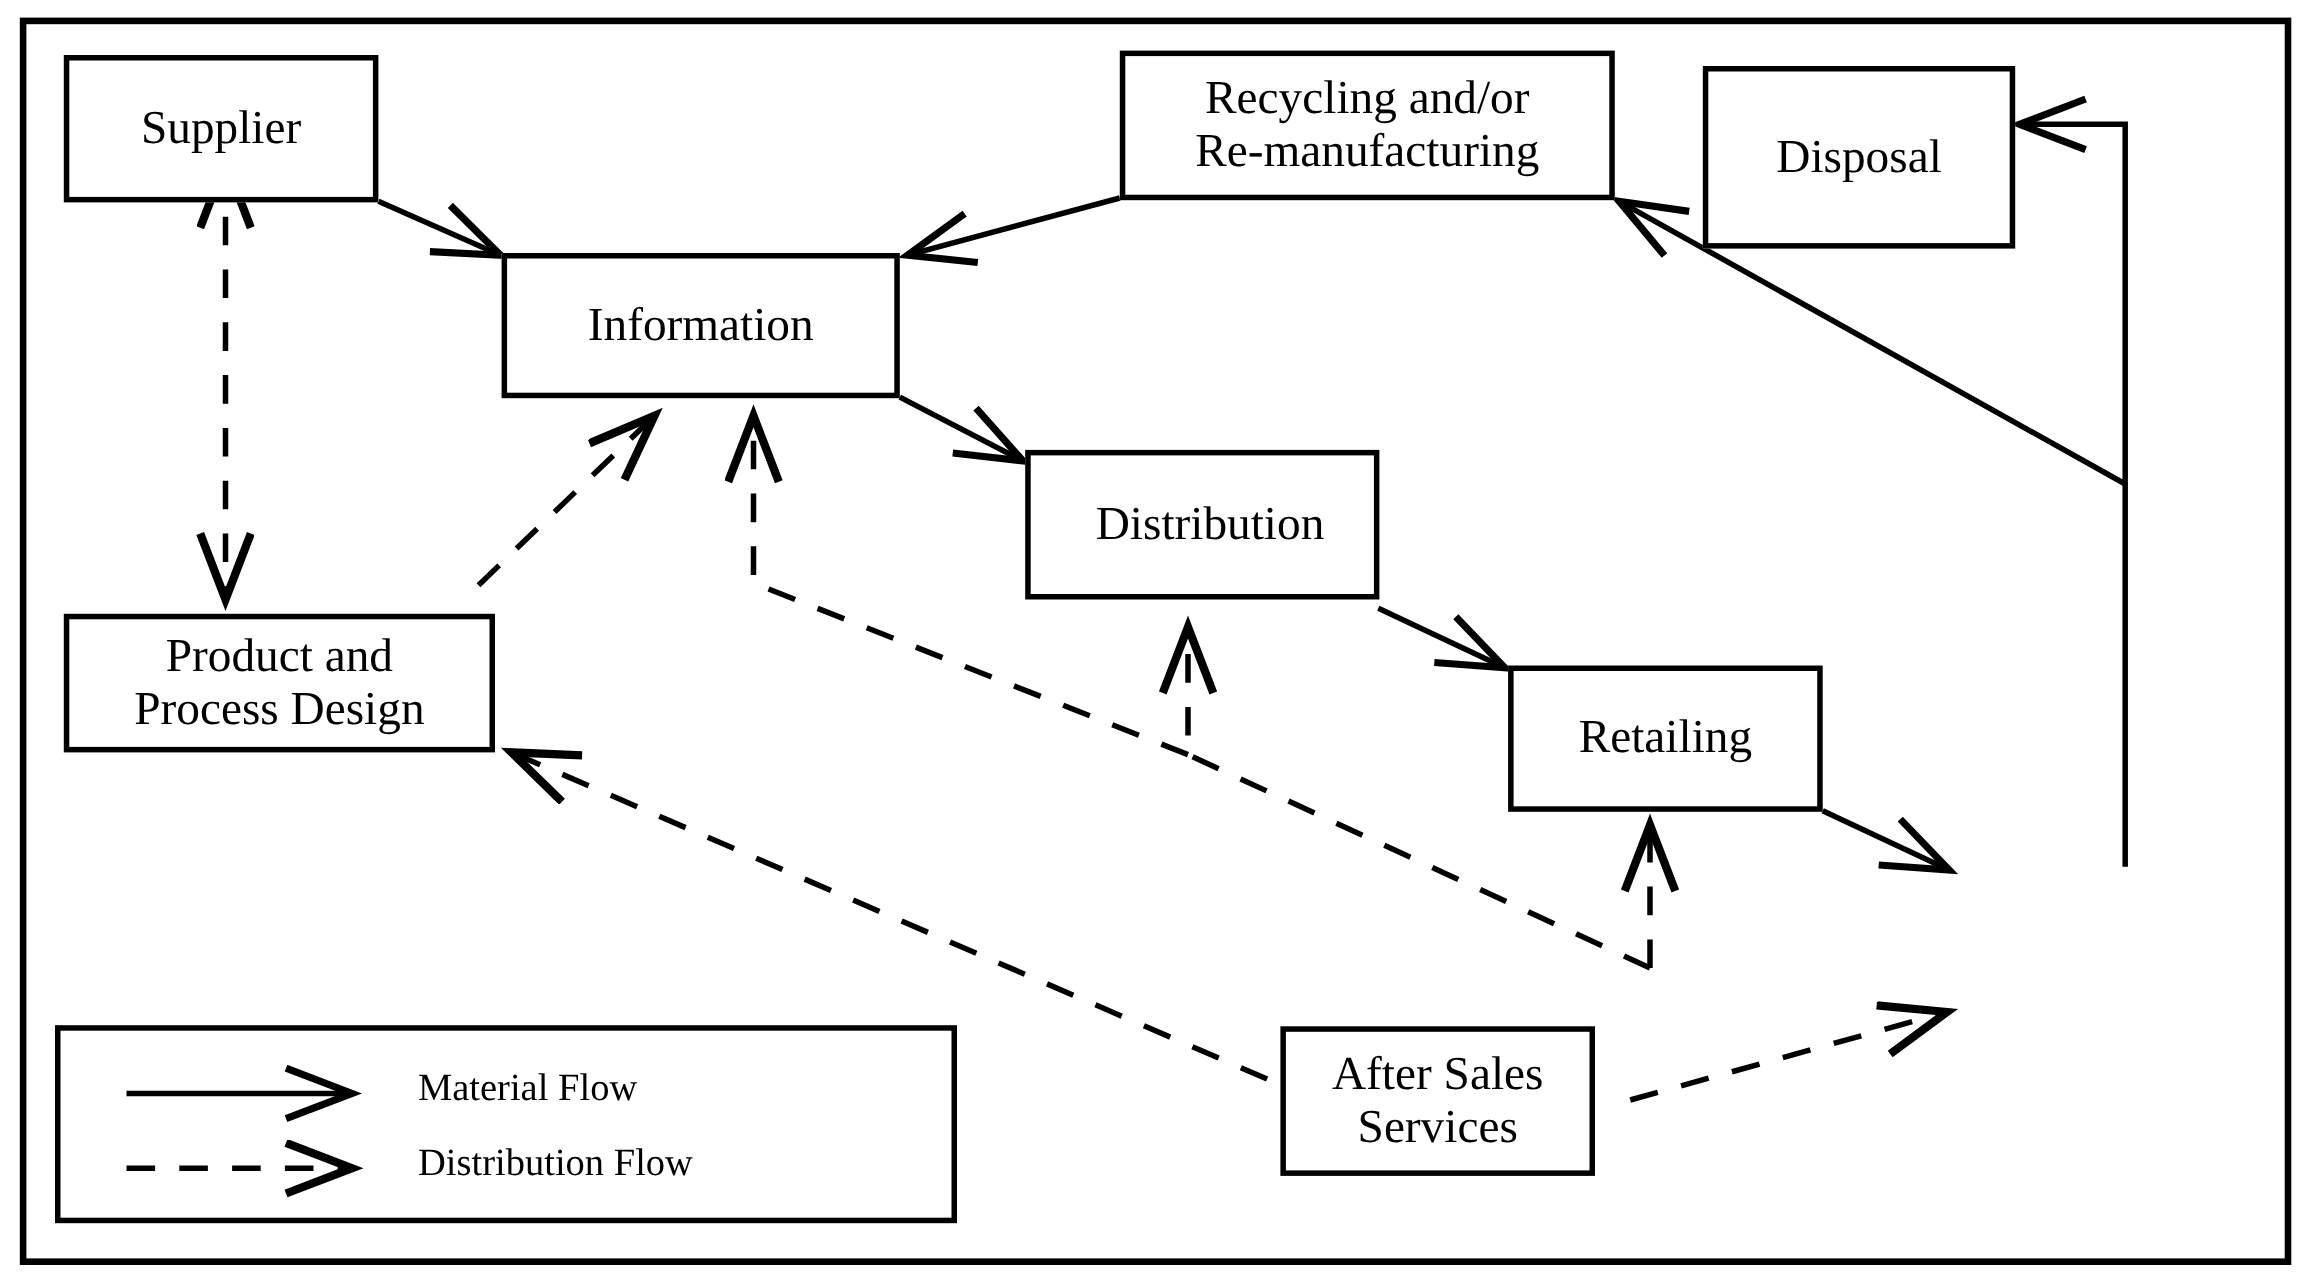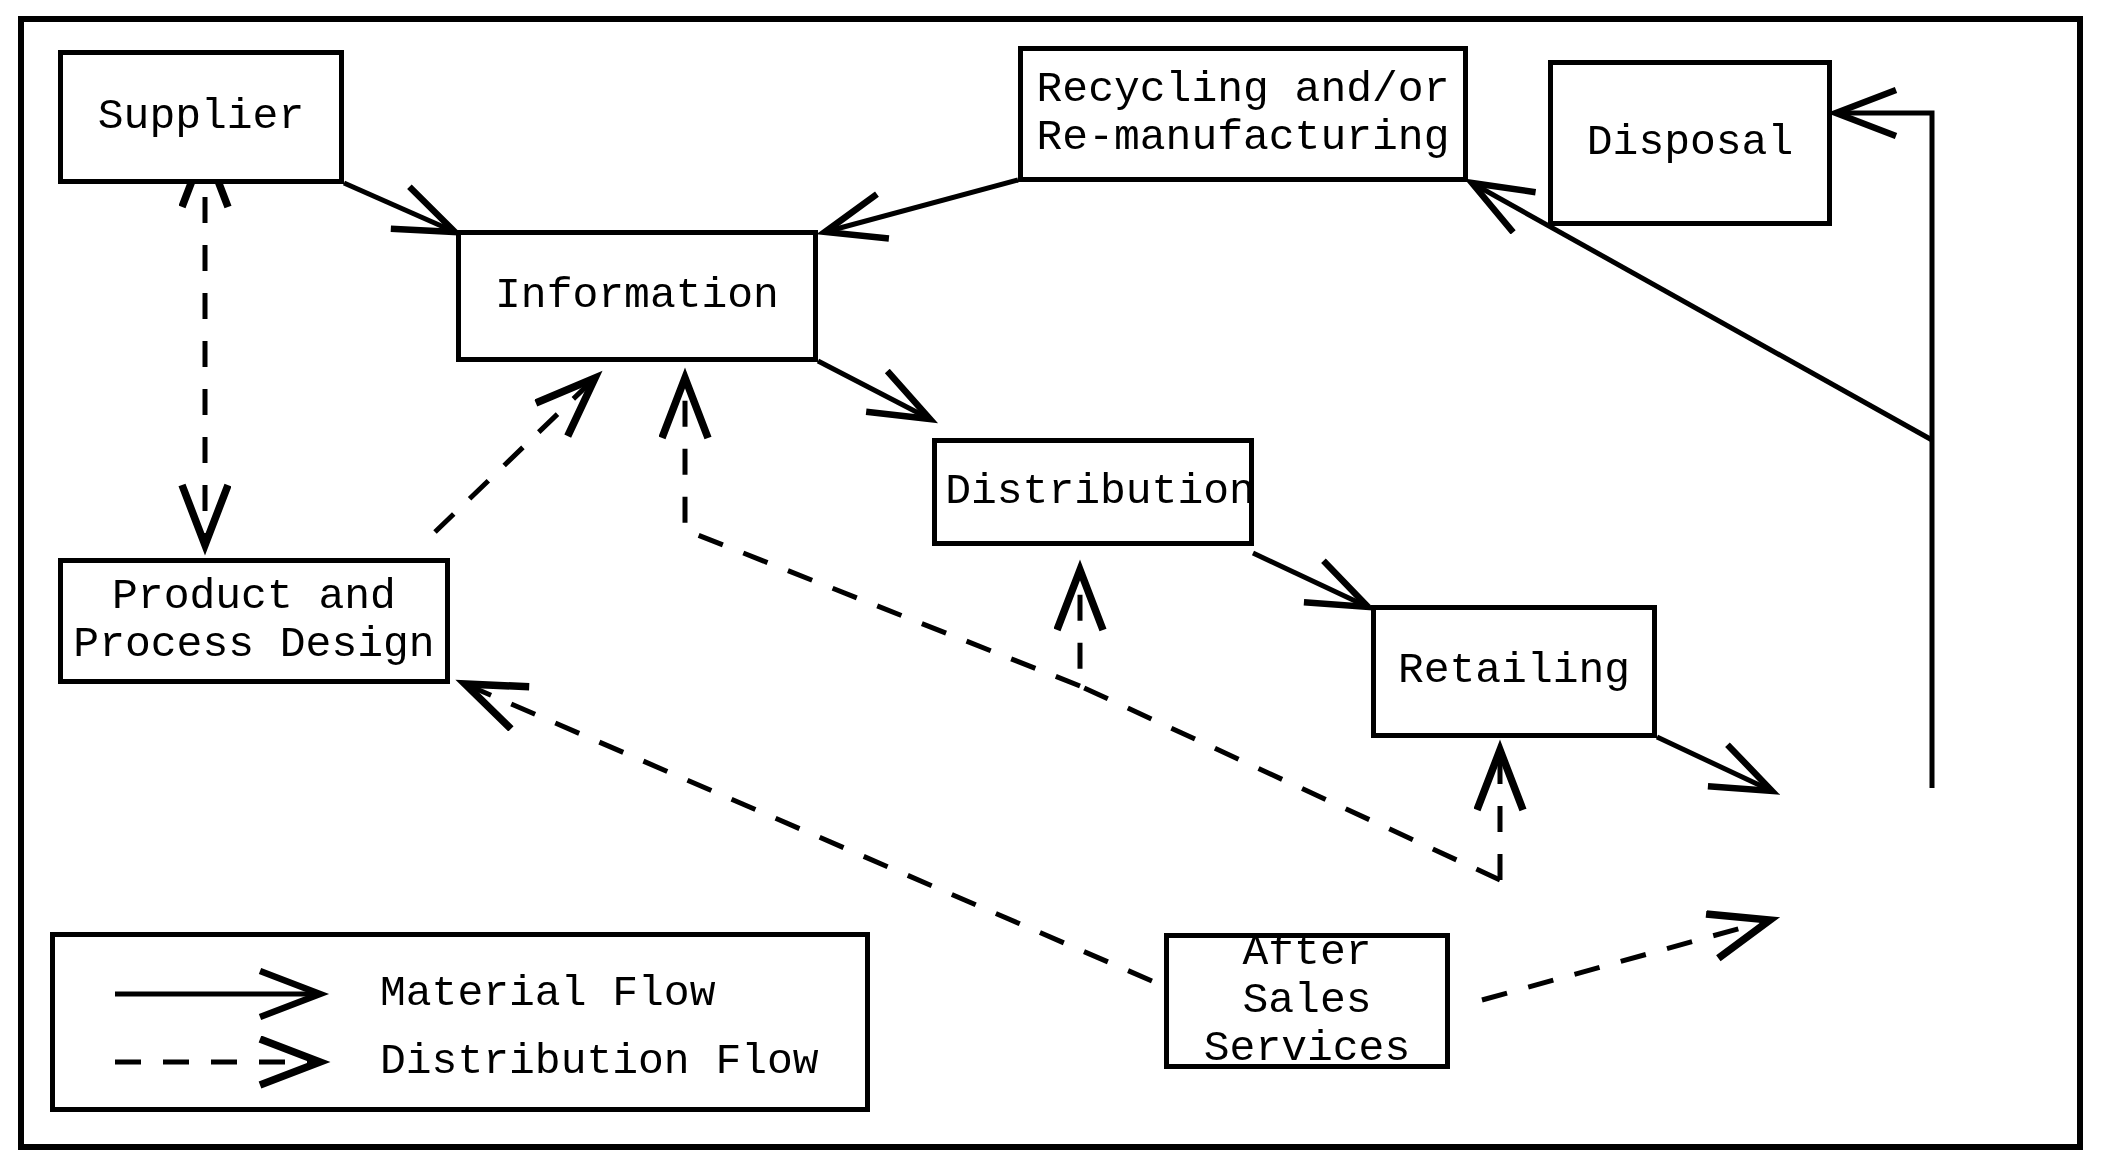--- a/index.html
+++ b/index.html
@@ -5,21 +5,21 @@
   html, body {
     margin: 0;
     padding: 0;
     background: #ffffff;
   }
   #canvas {
     position: relative;
     width: 2103px;
     height: 1170px;
     background: #ffffff;
-    font-family: Liberation Mono, monospace;
+    font-family: Liberation Serif, serif;
   }
   #diagram-svg {
     position: absolute;
     left: 0;
     top: 0;
     width: 2103px;
     height: 1170px;
   }
   .node-box {
     position: absolute;
@@ -46,21 +46,21 @@
     border: 5px solid #000000;
     background: #ffffff;
     z-index: 6;
   }
   .legend-row {
     position: absolute;
     display: flex;
     align-items: center;
   }
   .legend-text {
-    font-size: 43px;
+    font-size: 35px;
     color: #000000;
     white-space: nowrap;
   }
   .outer-frame {
     position: absolute;
     box-sizing: border-box;
     border: 6px solid #000000;
     background: transparent;
     z-index: 1;
   }
@@ -127,21 +127,21 @@
   </div>
 
   <div class="node-box" style="left:1548px; top:48px; width:284px; height:166px;margin-top:12px;">
     <span class="node-label">Disposal</span>
   </div>
 
   <div class="node-box" style="left:456px; top:230px; width:362px; height:132px;">
     <span class="node-label">Information</span>
   </div>
 
-  <div class="node-box" style="left:932px; top:438px; width:322px; height:108px;padding-left:14px;">
+  <div class="node-box" style="left:932px; top:409px; width:322px; height:136px;padding-left:14px;">
     <span class="node-label">Distribution</span>
   </div>
 
   <div class="node-box" style="left:1371px; top:605px; width:286px; height:133px;">
     <span class="node-label">Retailing</span>
   </div>
 
 
   <div class="node-box" style="left:58px; top:558px; width:392px; height:126px;">
     <span class="node-label">Product and

